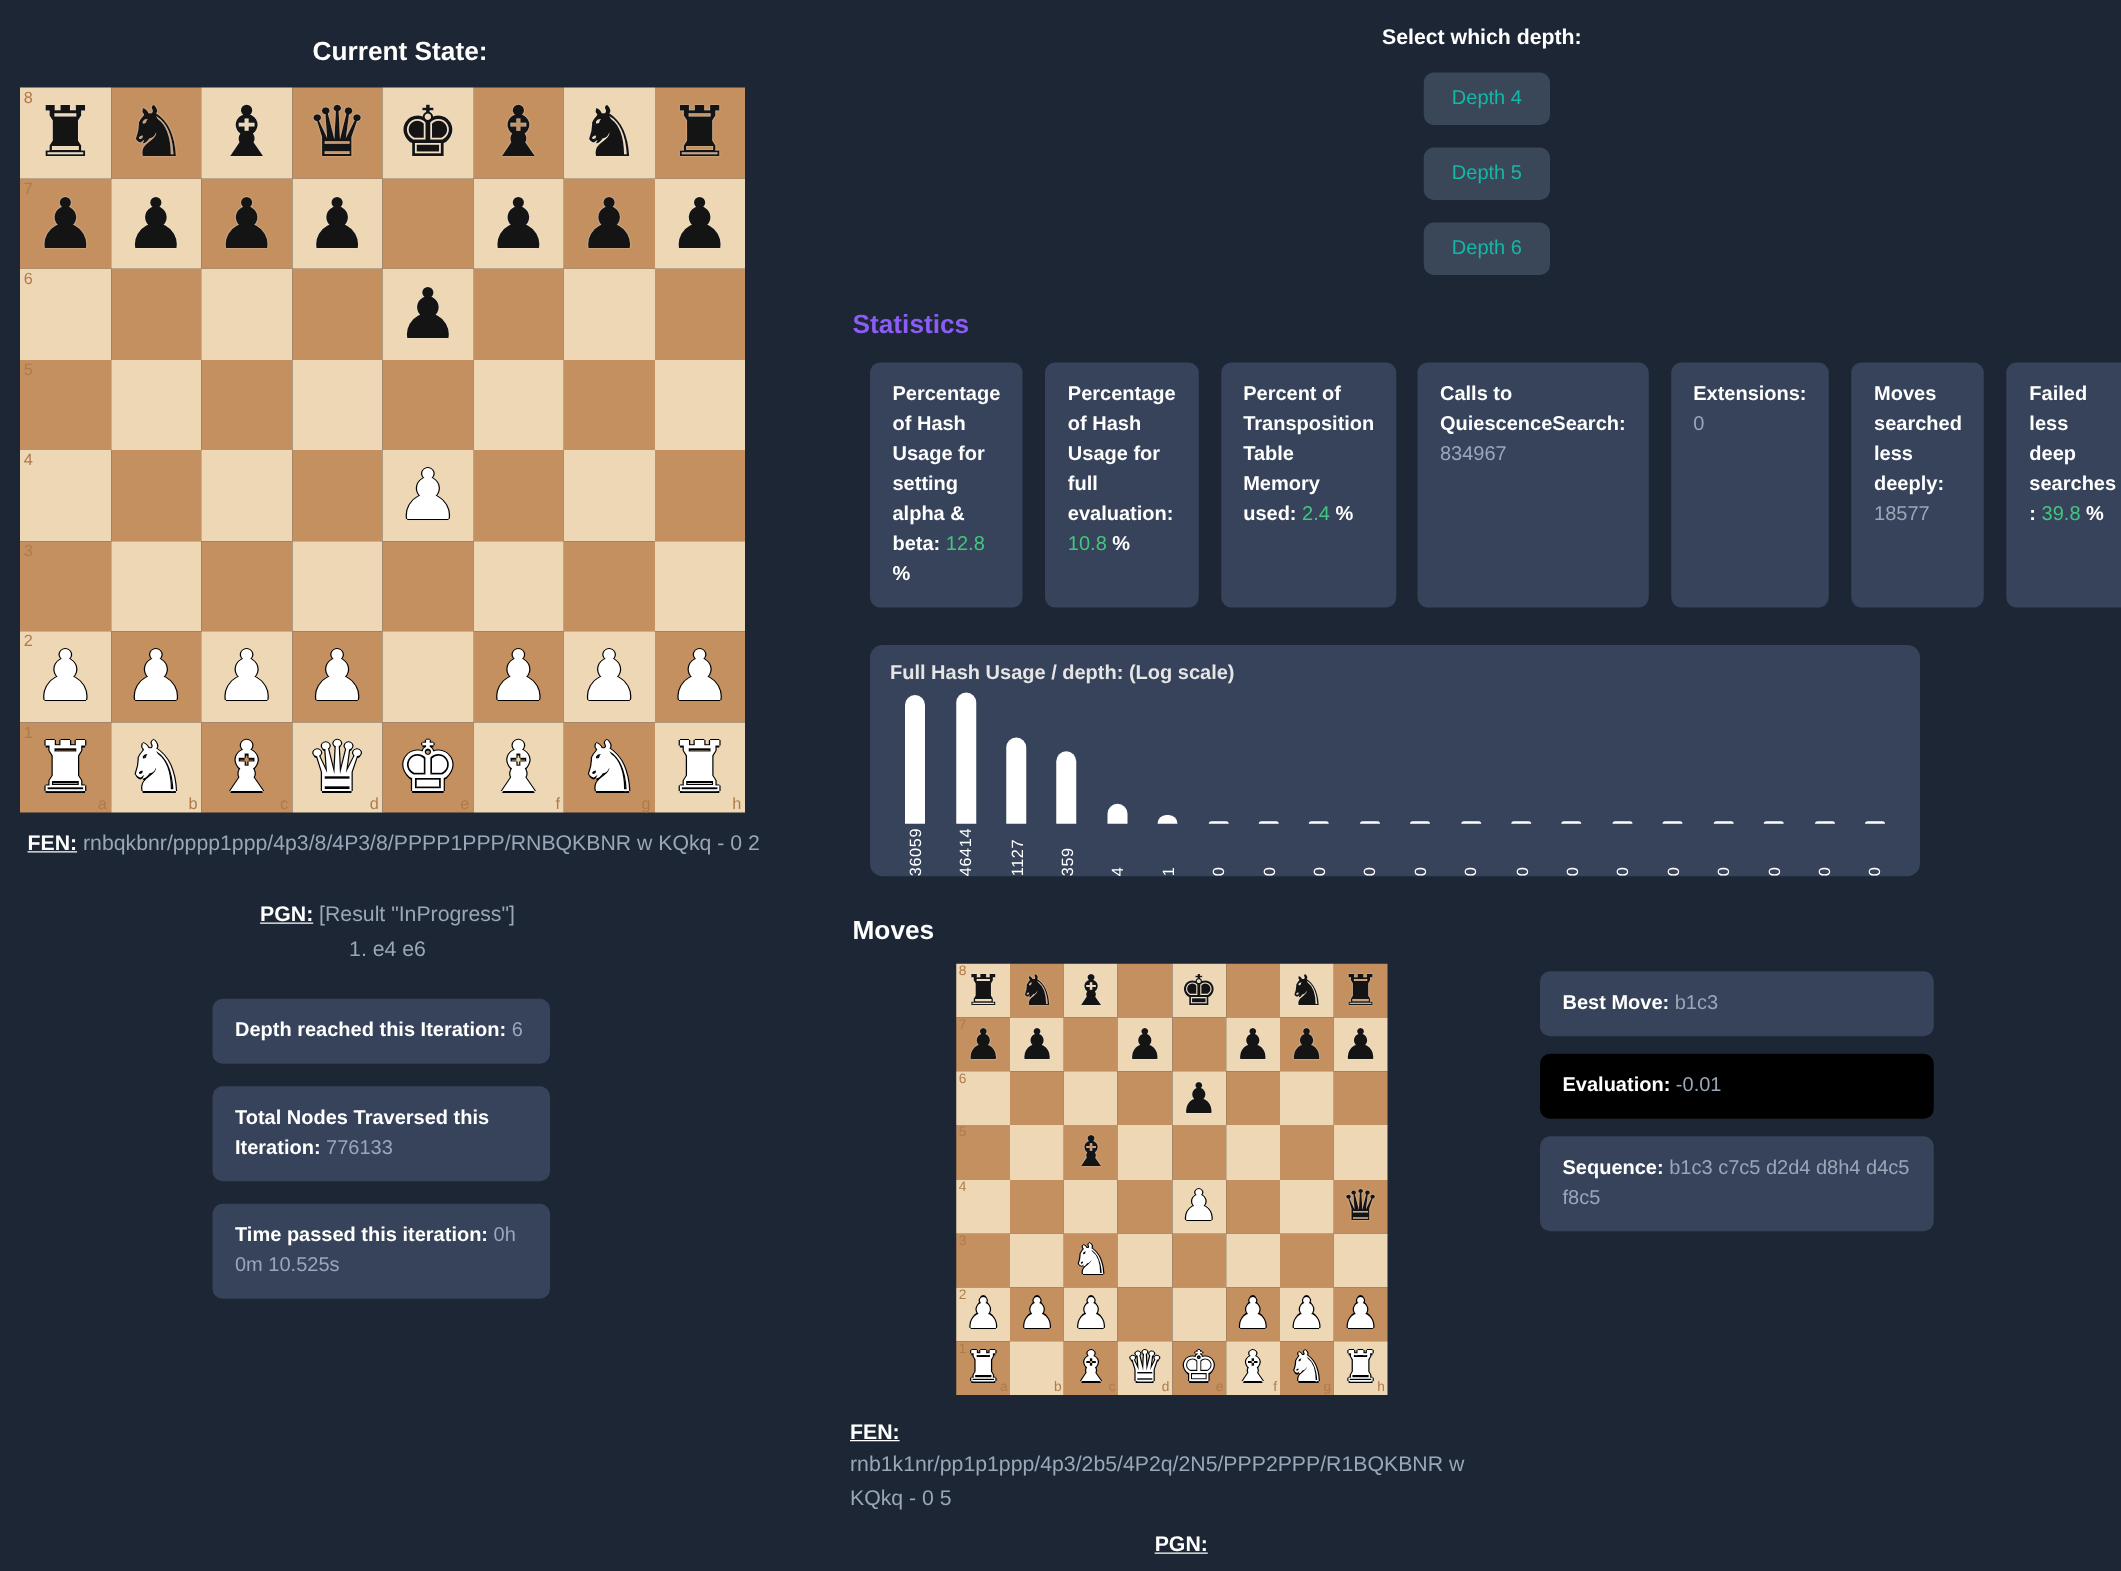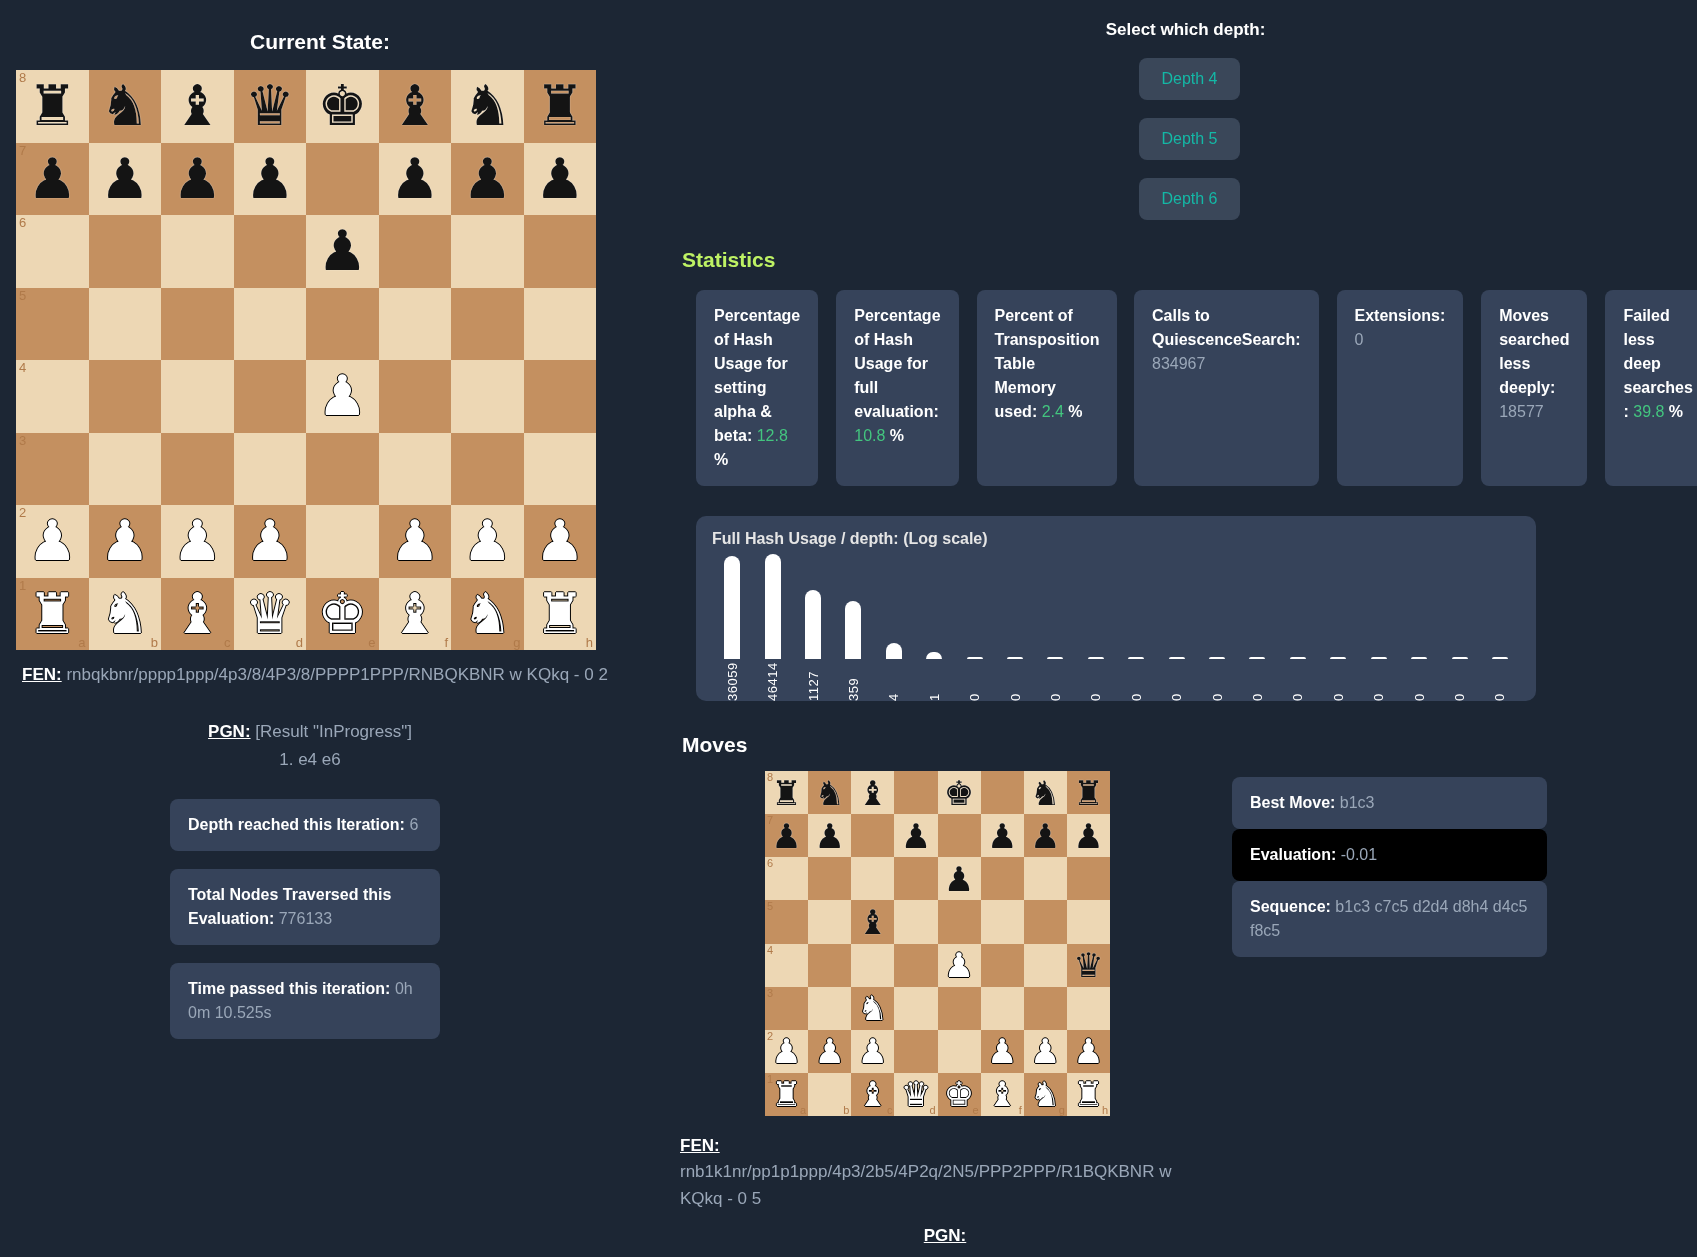--- a/index.html
+++ b/index.html
@@ -80,21 +80,21 @@
     margin: 20px 0 0 22px;
     flex-direction: column;
   }
   .depth-label { color: #ffffff; font-size: 17px; font-weight: 700; margin-right: 8px; }
   .depth-btn {
     background: #3a4759; color: #14b8a6; font-size: 16px;
     border: none; border-radius: 8px; padding: 12px 22px;
     cursor: pointer; font-family: "Liberation Sans", sans-serif;
   }
   .section-title {
-    color: #bef264; font-size: 21px; font-weight: 700;
+    color: #8b5cf6; font-size: 21px; font-weight: 700;
     margin: 28px 0 0 22px;
   }
   .stats-grid {
     display: flex; gap: 24px; margin: 18px 0 0 36px; width: 960px;
   }
   .stats-col { display: flex; flex-direction: row; gap: 18px; width: 414px; }
   .stats-col.right { width: 414px; }
 
   .chart-card {
     background: #36435a; border-radius: 10px;
@@ -117,21 +117,21 @@
     writing-mode: vertical-rl; transform: rotate(180deg);
     color: #ffffff; font-size: 13px; letter-spacing: 0.5px;
     white-space: nowrap;
   }
 
   
   .moves-title { color: #ffffff; font-size: 21px; font-weight: 700; margin: 32px 0 0 22px; }
   .moves-area { position: relative; margin-top: 14px; height: 520px; }
   .small-board-wrap { position: absolute; left: 105px; top: 0; }
   .moves-cards { position: absolute; left: 572px; top: 6px; width: 315px; }
-  .moves-cards .card { margin-bottom: 0; }
+  .moves-cards .card { margin-bottom: 14px; }
   .card.eval { background: #000000; }
   .moves-fen {
     position: absolute; left: 20px; top: 362px; width: 530px;
     color: #9aa7b8; font-size: 17px; line-height: 1.55;
   }
   .moves-pgn {
     position: absolute; left: 20px; top: 455px; width: 530px;
     text-align: center; color: #ffffff; font-size: 17px; font-weight: 700;
   }
   .moves-pgn .lbl { text-decoration: underline; }
@@ -301,21 +301,21 @@
     </div>
 
     <div class="pgn-block pgn-line">
       <span class="lbl">PGN:</span>
       <span>[Result "InProgress"]</span>
       <span class="moves">1. e4 e6</span>
     </div>
 
     <div class="left-cards" id="left-cards">
         <div class="card"><span>Depth reached this Iteration: </span><span class="val">6</span></div>
-        <div class="card"><span>Total Nodes Traversed this Evaluation: </span><span class="val">776133</span></div>
+        <div class="card"><span>Total Nodes Traversed this Iteration: </span><span class="val">776133</span></div>
         <div class="card"><span>Time passed this iteration: </span><span class="val">0h 0m 10.525s</span></div>
       </div>
   </div>
 
   <div class="right-col">
 
     <div class="depth-row">
       <span class="depth-label">Select which depth:</span>
       <button class="depth-btn">Depth 4</button>
       <button class="depth-btn">Depth 5</button>

